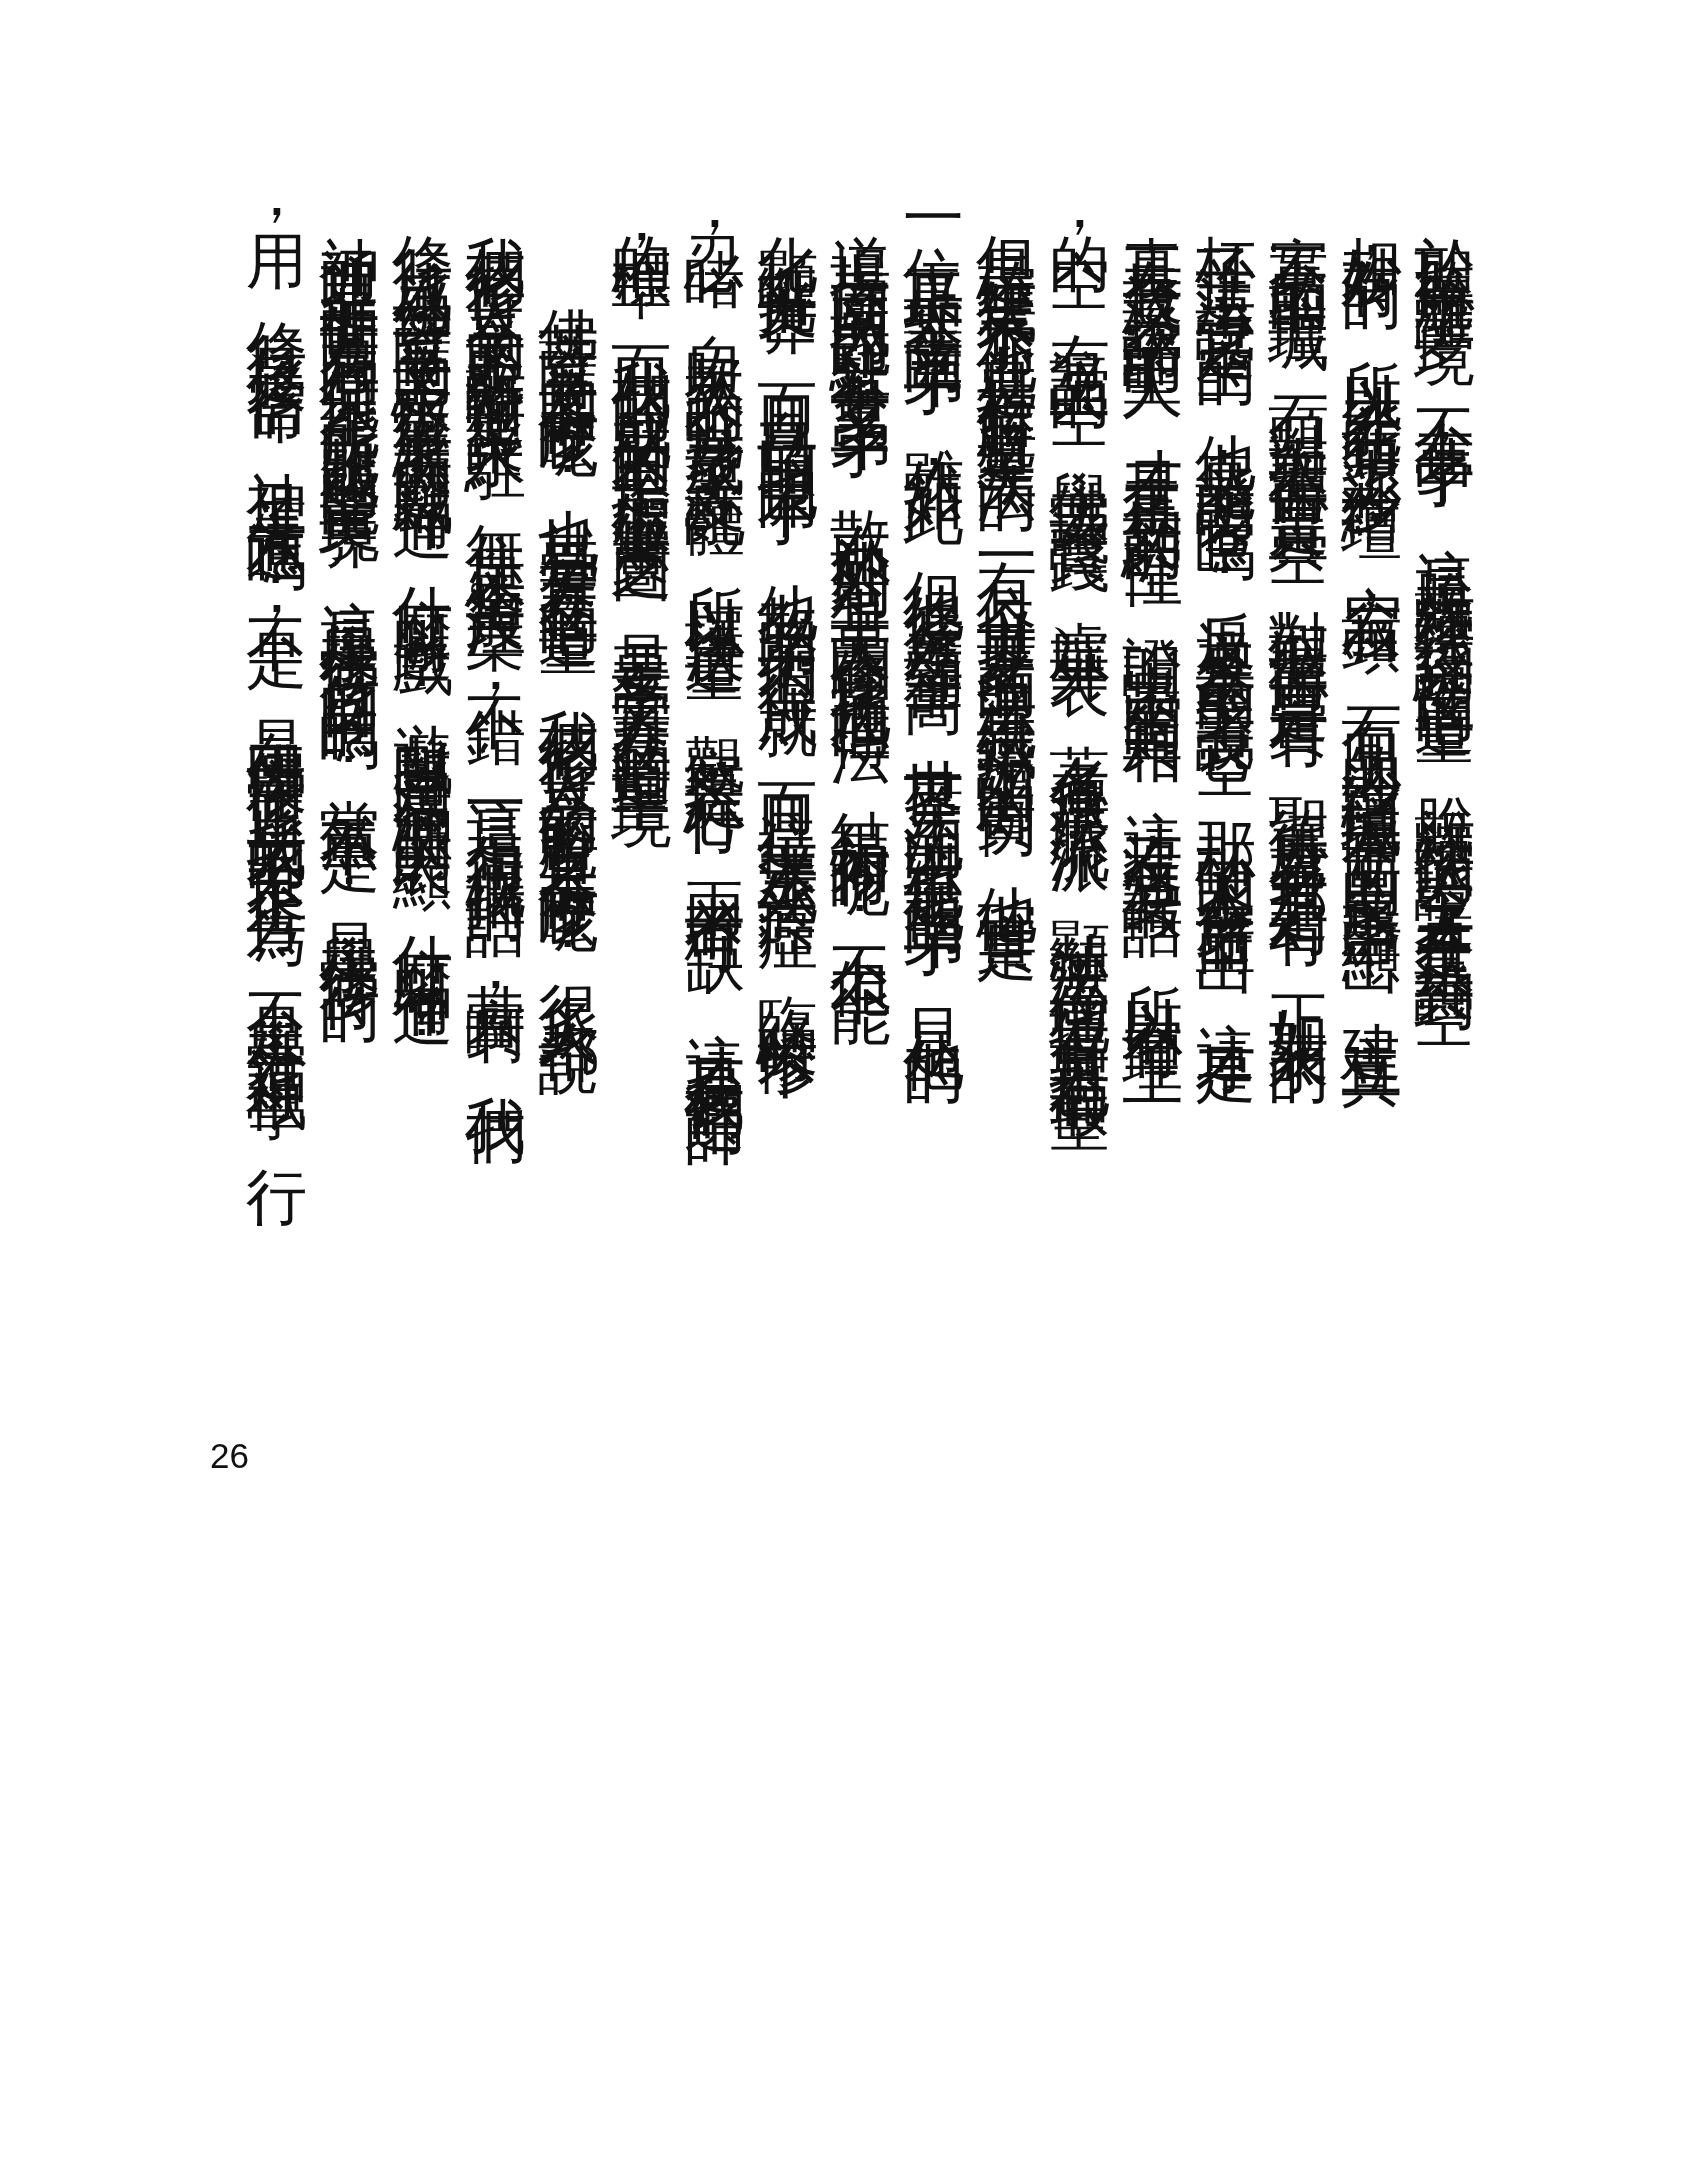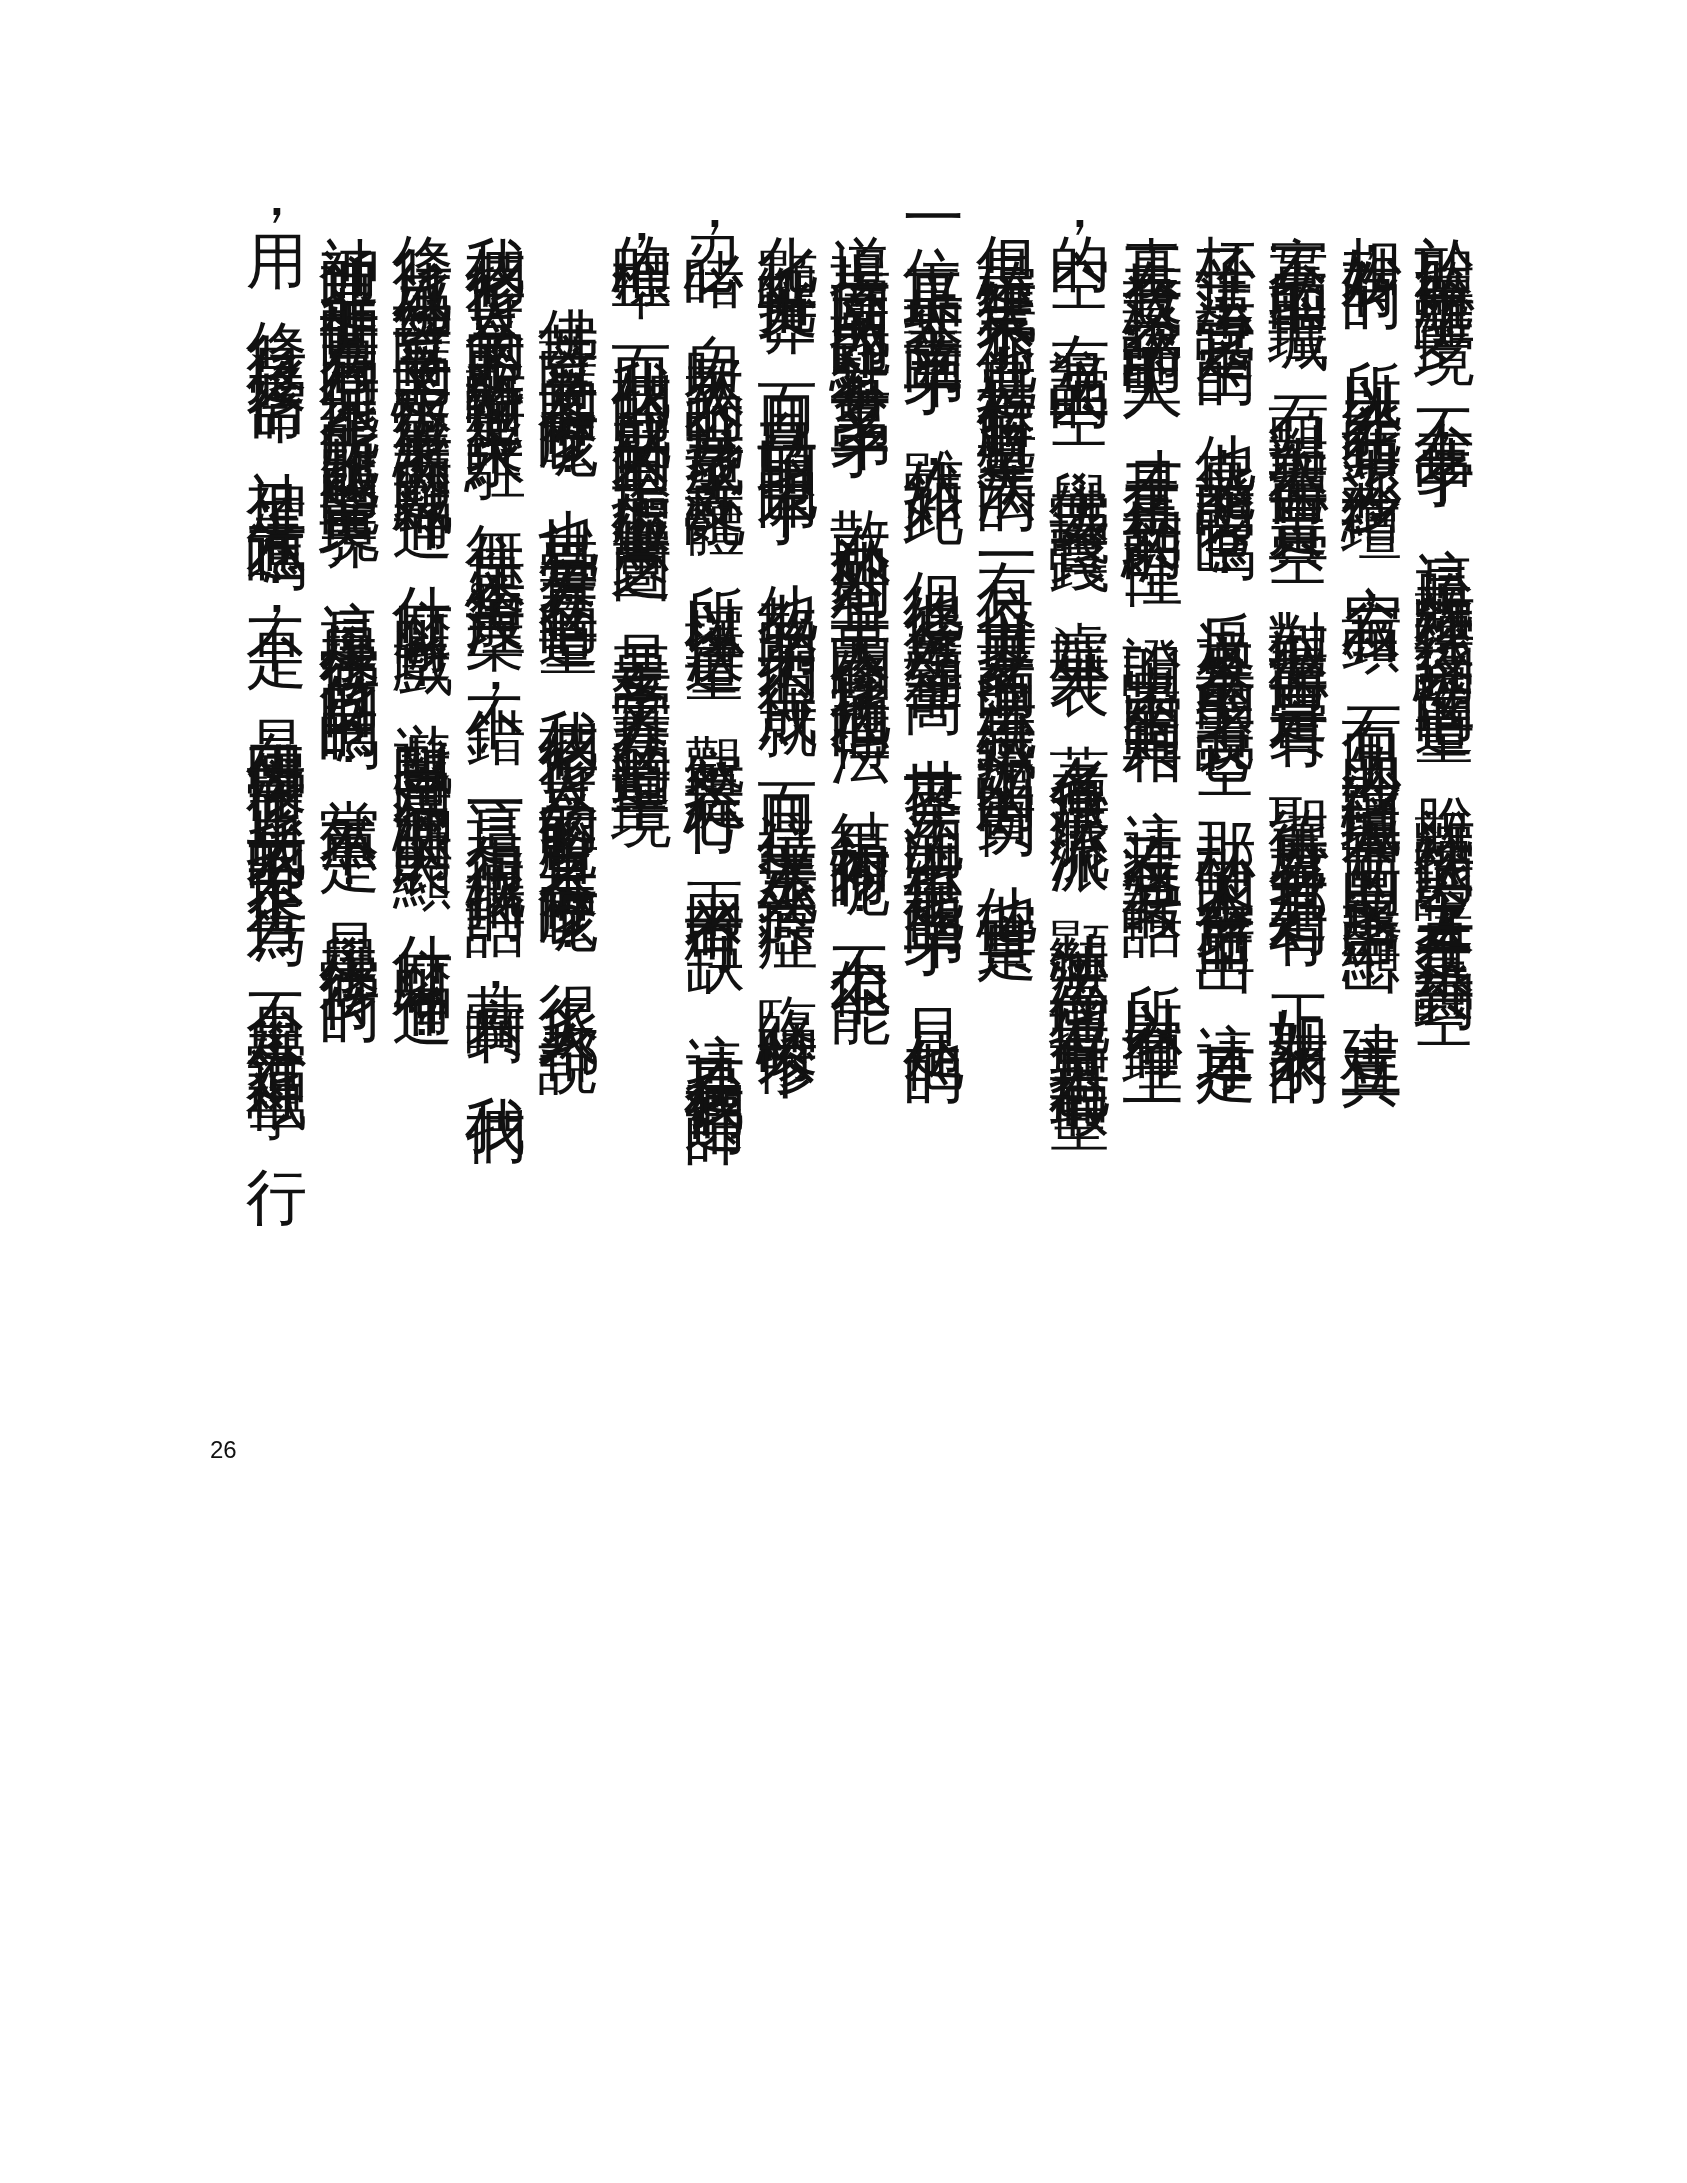--- a/index.html
+++ b/index.html
@@ -16,21 +16,21 @@
     line-height: 73px;
     letter-spacing: 12.6px;
     color: #111;
   }
   .col { display: block; white-space: nowrap; }
   .page-number {
     position: absolute;
     left: 210px;
     top: 1436px;
     font-family: "Liberation Sans", "DejaVu Sans", sans-serif;
-    font-size: 24px;
+    font-size: 35px;
     color: #111;
   }
 </style>
 </head>
 <body>
 
 <div class="page">
   <div class="text-block">
     <span class="col">於聖德脫離了夢境，不在夢中了，這是脫離禪控後證到空性的道量，脫離禪控的證空之人才是真正證到空</span>
     <span class="col">相妙有的，所以才能在石頭上彩沙繪壇，空寂石頭，石面上的沙繪壇城圖在下面的曼達盤中顯出，建立真</span>

